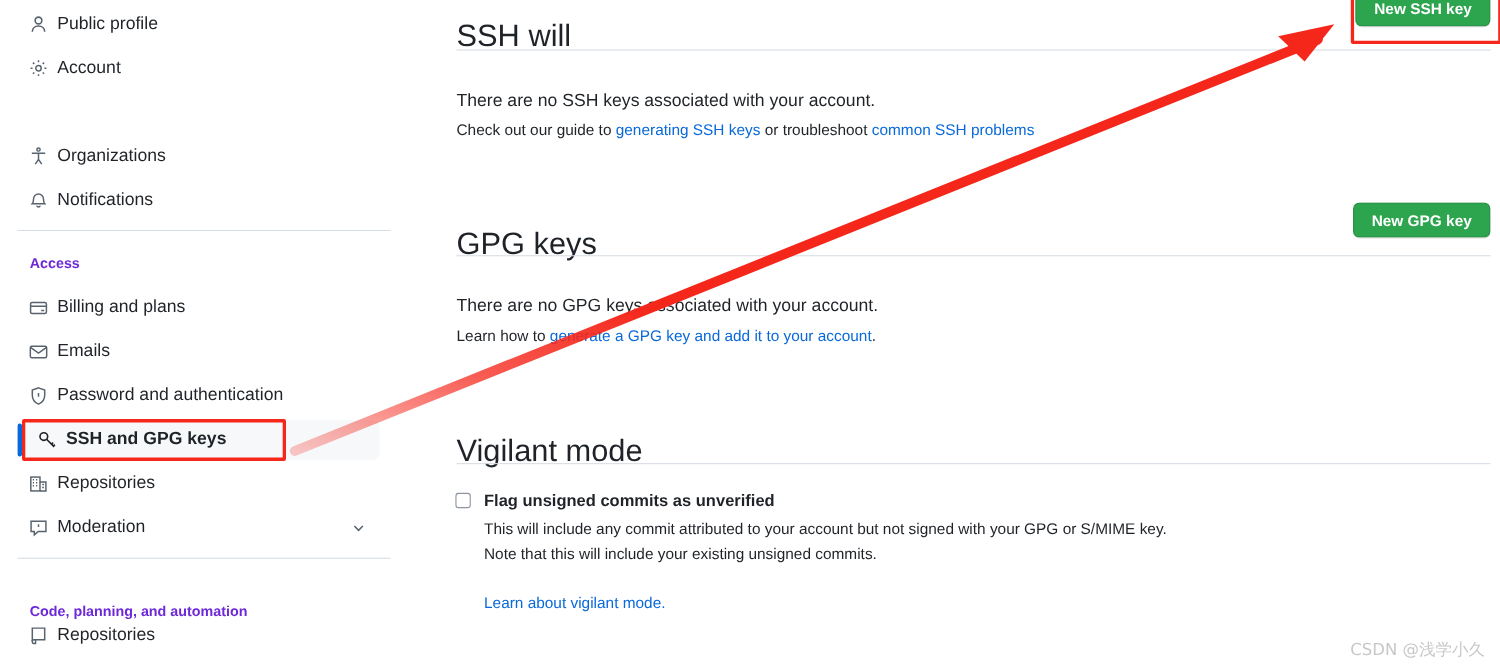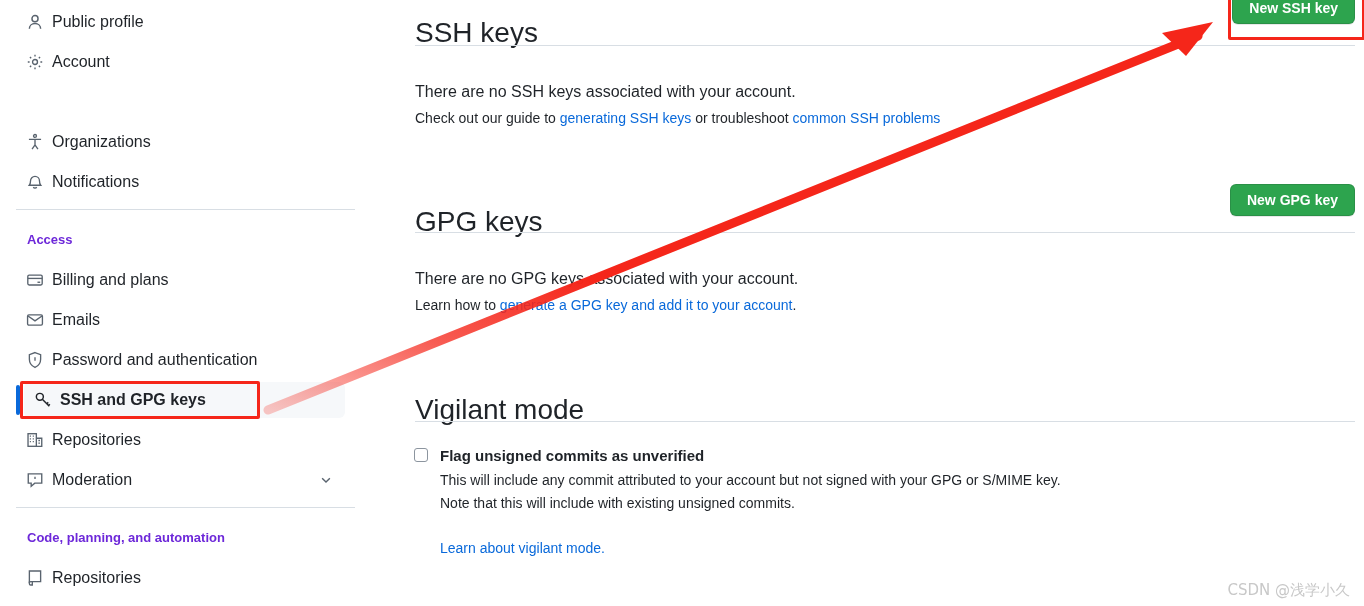--- a/index.html
+++ b/index.html
@@ -246,36 +246,36 @@
       <span>Moderation</span>
       <span class="chevron">
           <svg width="14" height="14" viewBox="0 0 16 16" fill="none" stroke="currentColor" stroke-width="1.6">
             <path d="M3.6 6l4.4 4.4L12.4 6"></path>
           </svg>
         </span>
     </a>
 
     <div class="divider-h" style="top:507px"></div>
 
-    <div class="group-label" style="top:530px">Code, planning, and automation</div>
+    <div class="group-label" style="top:548px">Code, planning, and automation</div>
 
     <a class="nav-item" style="top:560px">
       <span class="ic">
           <svg width="18" height="18" viewBox="0 0 16 16" fill="none" stroke="currentColor" stroke-width="1.2">
             <path d="M3 1.8h10v9.4H4.2A1.2 1.2 0 0 0 3 12.4z"></path>
             <path d="M3 11.2V13a1.2 1.2 0 0 0 1.2 1.2h1.4v-3"></path>
           </svg>
         </span>
       <span>Repositories</span>
     </a>
   </nav>
 
   <section class="main">
 
-    <h2 class="sec-title" style="top:-8px">SSH keys</h2>
+    <h2 class="sec-title" style="top:-8px">SSH will</h2>
     <button class="btn-green" style="right:9px;top:-8px">New SSH key</button>
     <div class="sec-rule" style="top:45px"></div>
 
     <div class="body-text" style="top:71px">There are no SSH keys associated with your account.</div>
     <div class="sub-text" style="top:110px">
       <span>Check out our guide to </span><a class="lnk">generating SSH keys</a><span> or troubleshoot </span><a class="lnk">common SSH problems</a>
     </div>
 
     <h2 class="sec-title" style="top:181px">GPG keys</h2>
     <button class="btn-green" style="right:9px;top:184px">New GPG key</button>
@@ -286,21 +286,21 @@
       <span>Learn how to </span><a class="lnk">generate a GPG key and add it to your account</a><span>.</span>
     </div>
 
     <h2 class="sec-title" style="top:369px">Vigilant mode</h2>
     <div class="sec-rule" style="top:421px"></div>
   </section>
 
   <input type="checkbox" class="vm-check" style="left: 414px; top: 448px;">
   <label class="vm-label" style="top:447px">Flag unsigned commits as unverified</label>
   <div class="vm-note" style="top:472px">This will include any commit attributed to your account but not signed with your GPG or S/MIME key.</div>
-  <div class="vm-note" style="top:495px">Note that this will include with existing unsigned commits.</div>
+  <div class="vm-note" style="top:495px">Note that this will include your existing unsigned commits.</div>
   <div class="vm-link" style="top:540px">
     <a class="lnk">Learn about vigilant mode.</a>
   </div>
 
   <div class="anno-box" style="left:20px;top:381px;width:240px;height:38px"></div>
   <div class="anno-box" style="left:1228px;top:-26px;width:137px;height:66px"></div>
 
   <svg class="anno-svg" viewBox="0 0 1364 606">
     <defs>
       <linearGradient id="arrowFade" x1="0" y1="1" x2="1" y2="0">

